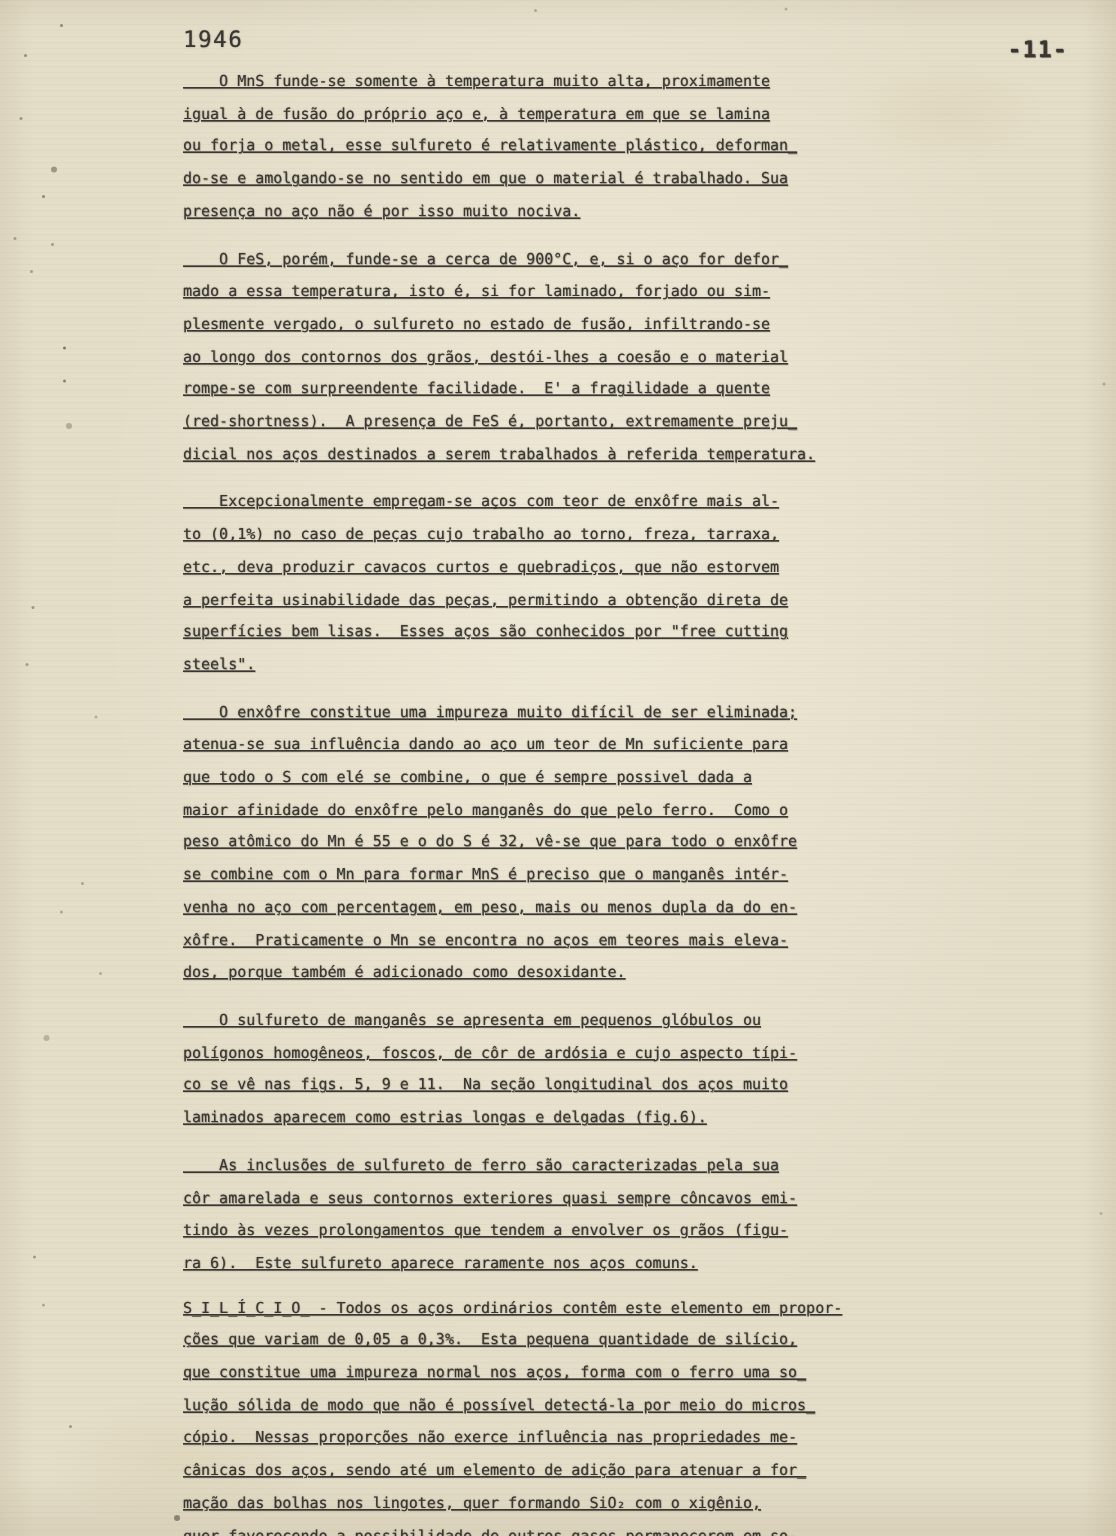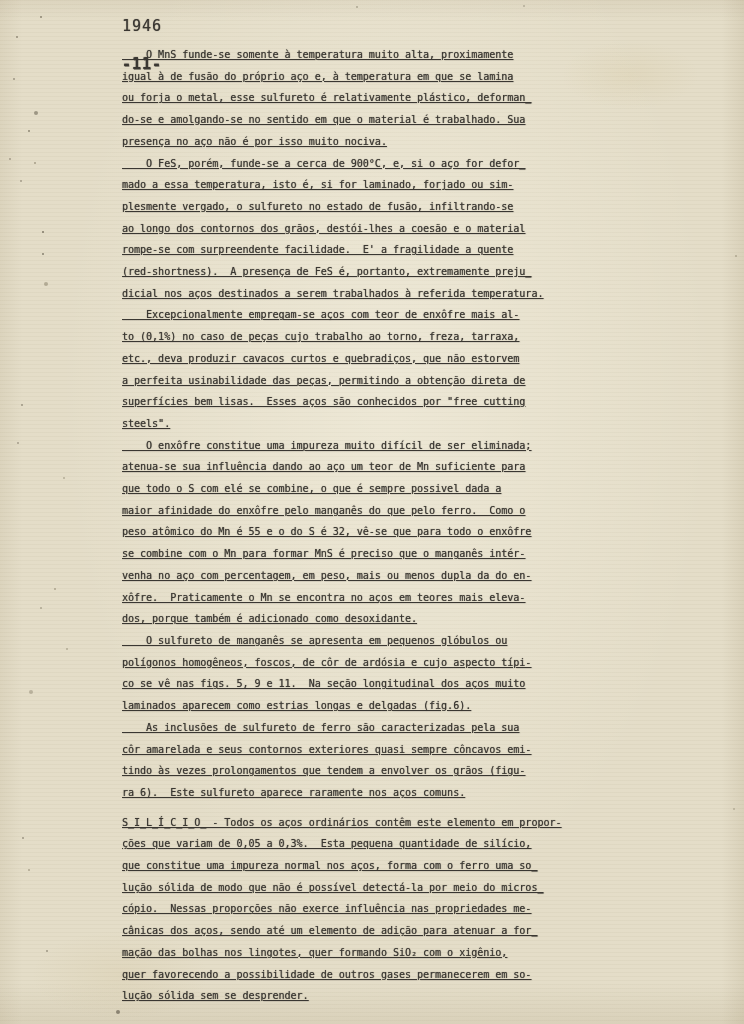--- a/index.html
+++ b/index.html
@@ -16,52 +16,51 @@
       repeating-linear-gradient(180deg, rgba(125,108,70,0.05) 0px, rgba(125,108,70,0.05) 1px, rgba(0,0,0,0) 1px, rgba(0,0,0,0) 4px);
     font-family: "DejaVu Sans Mono", "Liberation Mono", monospace;
     color: #3a3732;
   }
   .page {
     position: absolute;
     inset: 0;
   }
   .typewritten {
     text-shadow: 0 0 1px rgba(56,52,46,0.55), 0.4px 0.4px 0 rgba(56,52,46,0.30);
-    flex-direction: column;
   }
   .header {
     position: absolute;
     top: 17px;
     left: 122px;
     right: 32px;
     display: flex;
     justify-content: space-between;
     align-items: flex-start;
     font-size: 15px;
   }
   .year { letter-spacing: 1px; }
   .pagenum {
-    margin-top: 20px;
+    margin-top: 7px;
     font-weight: bold;
     letter-spacing: 1px;
     text-shadow: 0 0 1px rgba(40,37,33,0.8), 0.5px 0.5px 0 rgba(40,37,33,0.45);
   }
   .body-text {
     position: absolute;
     top: 44px;
     left: 122px;
     right: 4px;
   }
   .para {
     white-space: pre;
     font-size: 10px;
     line-height: 21.7px;
     text-decoration: underline;
   }
-  .para + .para { margin-top: 0; }
+  .para + .para { margin-top: 10px; }
   .para.silicio { margin-top: 8px; }
   .specks {
     position: absolute;
     top: 0; left: 0;
     width: 2px; height: 2px;
     border-radius: 50%;
     background: transparent;
     box-shadow:
       40px 16px 0 0 rgba(74,66,50,0.55),
       16px 36px 0 0 rgba(74,66,50,0.50),

